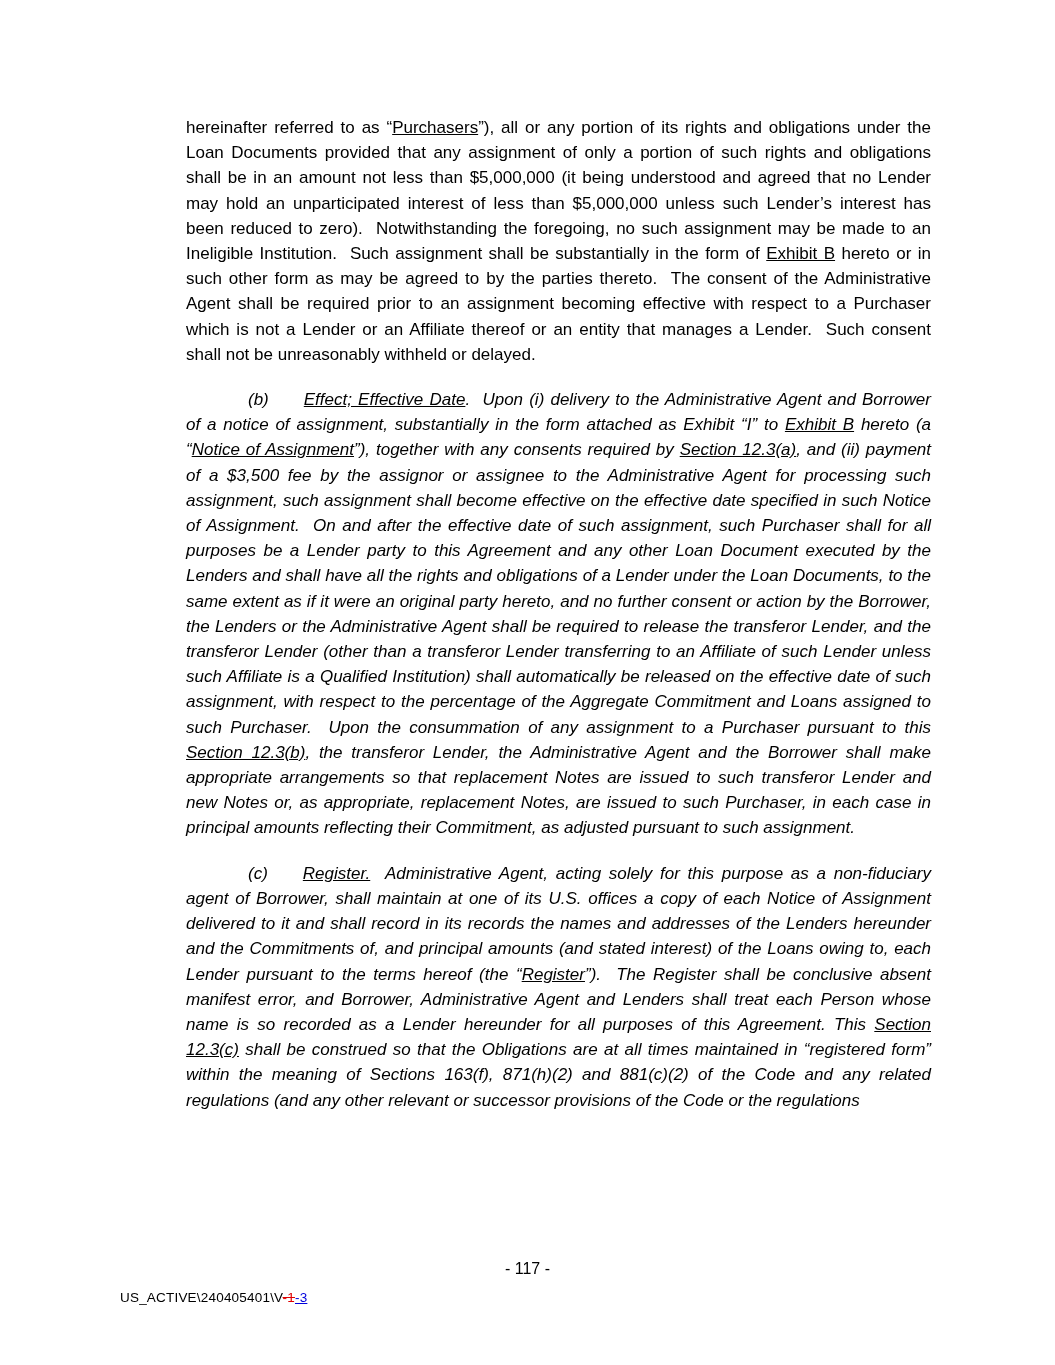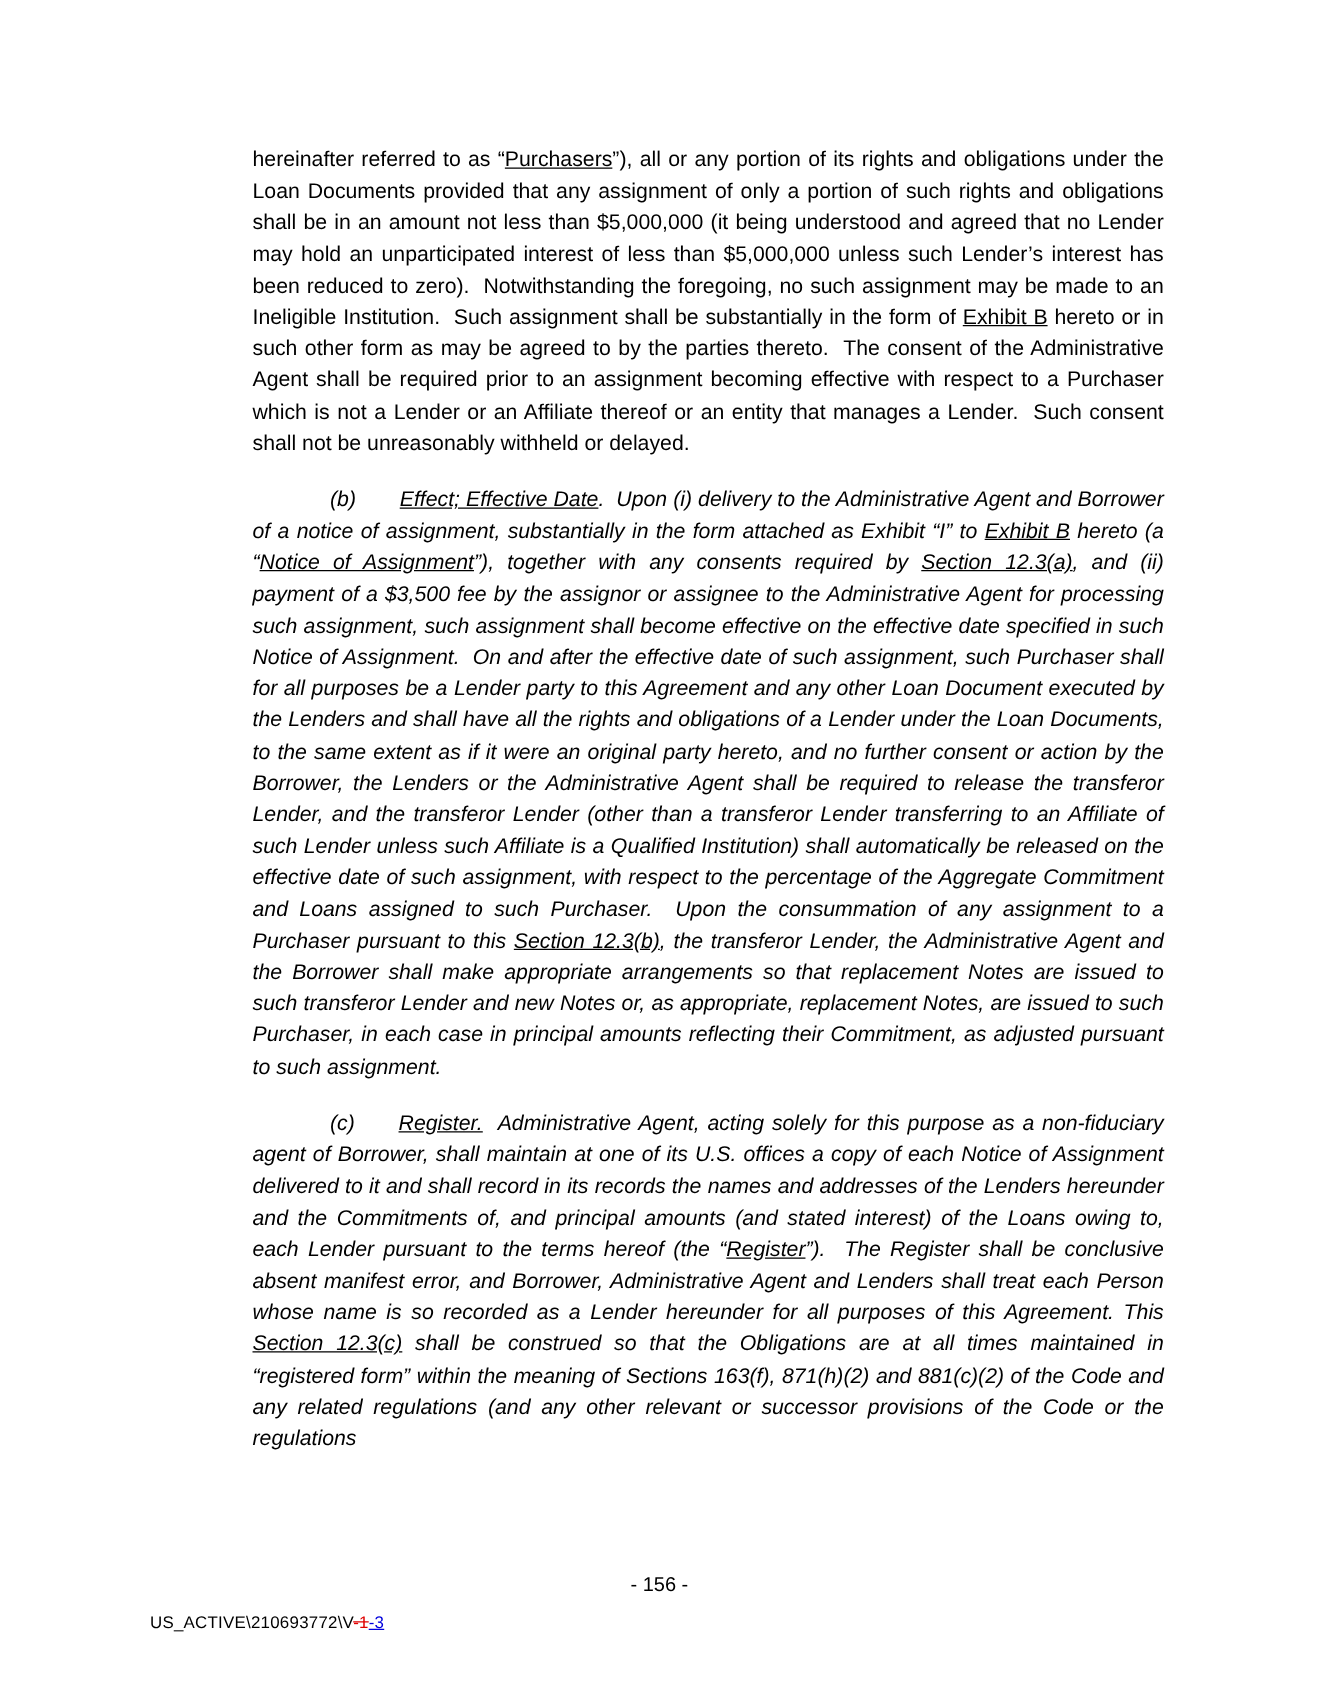--- a/index.html
+++ b/index.html
@@ -16,21 +16,21 @@
   .body-text {
     position: absolute;
     left: 186px;
     top: 115px;
     width: 745px;
   }
   .para {
     font-size: 17px;
     line-height: 25.2px;
     text-align: justify;
-    margin: 0 0 20px 16px;
+    margin: 0 0 20px 0;
   }
   .para.indent { text-indent: 62px; font-style: italic; }
   .u { text-decoration: underline; }
   .tab { display: inline-block; width: 35px; }
   .page-number {
     position: absolute;
     left: 0;
     top: 1260px;
     width: 100%;
     text-align: center;
@@ -49,16 +49,16 @@
 </head>
 <body>
 
 <div class="page">
   <div class="body-text">
     <p class="para"><span>hereinafter referred to as “</span><span class="u">Purchasers</span><span>”), all or any portion of its rights and obligations under the Loan Documents provided that any assignment of only a portion of such rights and obligations shall be in an amount not less than $5,000,000 (it being understood and agreed that no Lender may hold an unparticipated interest of less than $5,000,000 unless such Lender’s interest has been reduced to zero).&nbsp; Notwithstanding the foregoing, no such assignment may be made to an Ineligible Institution.&nbsp; Such assignment shall be substantially in the form of </span><span class="u">Exhibit B</span><span> hereto or in such other form as may be agreed to by the parties thereto.&nbsp; The consent of the Administrative Agent shall be required prior to an assignment becoming effective with respect to a Purchaser which is not a Lender or an Affiliate thereof or an entity that manages a Lender.&nbsp; Such consent shall not be unreasonably withheld or delayed.</span></p>
     <p class="para indent"><span>(b)</span><span class="tab"></span><span class="u">Effect; Effective Date</span><span>.&nbsp; Upon (i) delivery to the Administrative Agent and Borrower of a notice of assignment, substantially in the form attached as Exhibit “I” to </span><span class="u">Exhibit B</span><span> hereto (a “</span><span class="u">Notice of Assignment</span><span>”), together with any consents required by </span><span class="u">Section 12.3(a)</span><span>, and (ii) payment of a $3,500 fee by the assignor or assignee to the Administrative Agent for processing such assignment, such assignment shall become effective on the effective date specified in such Notice of Assignment.&nbsp; On and after the effective date of such assignment, such Purchaser shall for all purposes be a Lender party to this Agreement and any other Loan Document executed by the Lenders and shall have all the rights and obligations of a Lender under the Loan Documents, to the same extent as if it were an original party hereto, and no further consent or action by the Borrower, the Lenders or the Administrative Agent shall be required to release the transferor Lender, and the transferor Lender (other than a transferor Lender transferring to an Affiliate of such Lender unless such Affiliate is a Qualified Institution) shall automatically be released on the effective date of such assignment, with respect to the percentage of the Aggregate Commitment and Loans assigned to such Purchaser.&nbsp; Upon the consummation of any assignment to a Purchaser pursuant to this </span><span class="u">Section 12.3(b)</span><span>, the transferor Lender, the Administrative Agent and the Borrower shall make appropriate arrangements so that replacement Notes are issued to such transferor Lender and new Notes or, as appropriate, replacement Notes, are issued to such Purchaser, in each case in principal amounts reflecting their Commitment, as adjusted pursuant to such assignment.</span></p>
     <p class="para indent"><span>(c)</span><span class="tab"></span><span class="u">Register.</span><span>&nbsp; Administrative Agent, acting solely for this purpose as a non-fiduciary agent of Borrower, shall maintain at one of its U.S. offices a copy of each Notice of Assignment delivered to it and shall record in its records the names and addresses of the Lenders hereunder and the Commitments of, and principal amounts (and stated interest) of the Loans owing to, each Lender pursuant to the terms hereof (the “</span><span class="u">Register</span><span>”).&nbsp; The Register shall be conclusive absent manifest error, and Borrower, Administrative Agent and Lenders shall treat each Person whose name is so recorded as a Lender hereunder for all purposes of this Agreement. This </span><span class="u">Section 12.3(c)</span><span> shall be construed so that the Obligations are at all times maintained in “registered form” within the meaning of Sections 163(f), 871(h)(2) and 881(c)(2) of the Code and any related regulations (and any other relevant or successor provisions of the Code or the regulations</span></p>
   </div>
 
-  <div class="page-number">- 156 -</div>
+  <div class="page-number">- 117 -</div>
 
-  <div class="doc-id"><span>US_ACTIVE\210693772\V</span><span class="del" style="color: rgb(224, 0, 0);">-1</span><span class="ins" style="color: rgb(0, 0, 221);">-3</span></div>
+  <div class="doc-id"><span>US_ACTIVE\240405401\V</span><span class="del" style="color: rgb(224, 0, 0);">-1</span><span class="ins" style="color: rgb(0, 0, 221);">-3</span></div>
 </div>
 
 </body></html>

